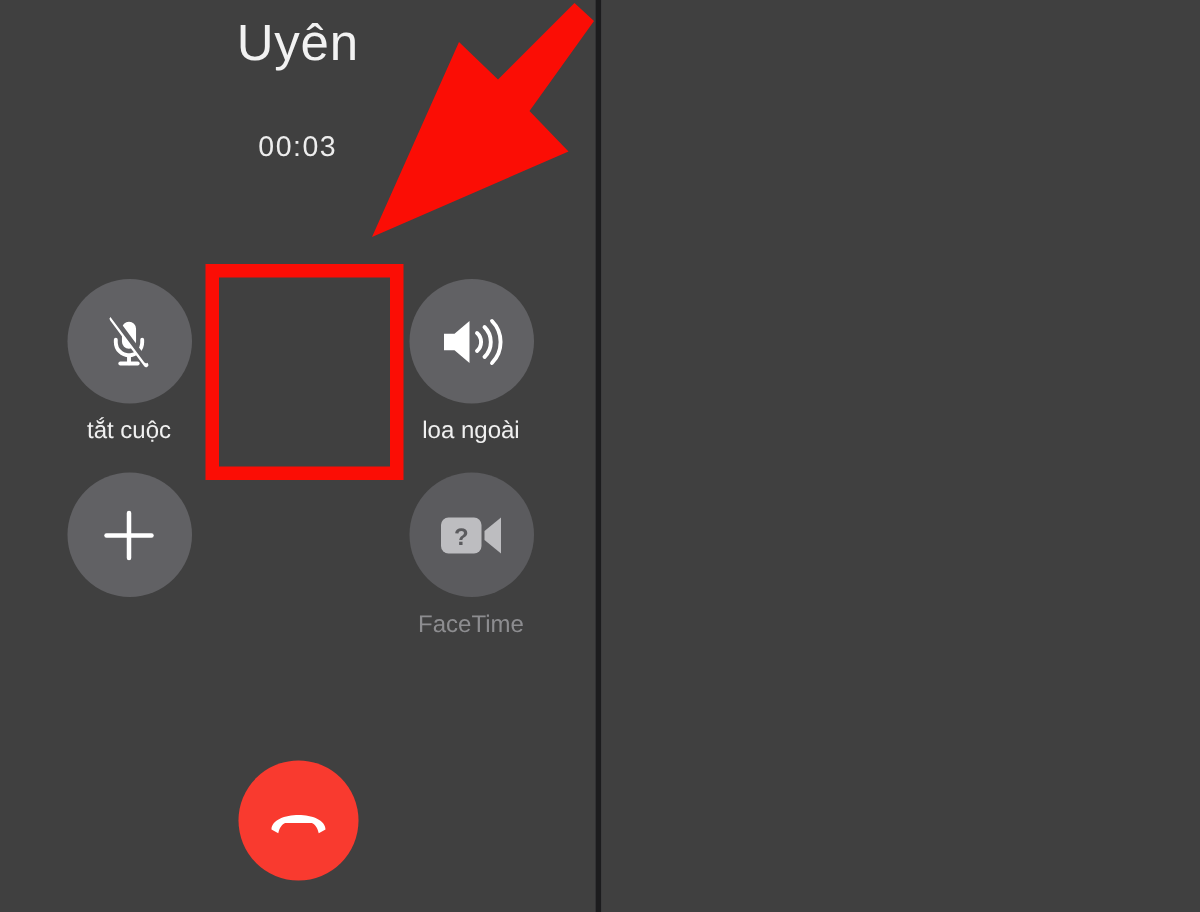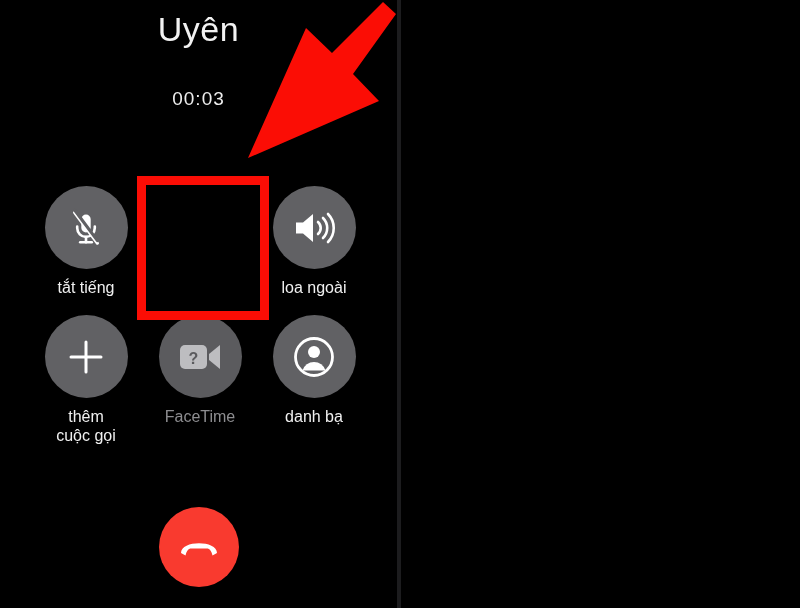--- a/index.html
+++ b/index.html
@@ -20,21 +20,21 @@
     height: 608px;
     background: #555558;
     overflow: hidden;
   }
 
   
   .panel {
     position: absolute;
     top: 0;
     height: 608px;
-    background: #000000;
+    background: #404040;
   }
   #panel-left  { left: 0;   width: 397px; }
   #panel-right { left: 401px; width: 399px; }
 
   #panel-divider {
     position: absolute;
     left: 397px;
     top: 0;
     width: 4px;
     height: 608px;
@@ -162,21 +162,21 @@
                   <path d="M20 7.5 a4.7 4.7 0 0 1 4.7 4.7 v8.6 a4.7 4.7 0 0 1 -4.7 4.7 a4.7 4.7 0 0 1 -4.7 -4.7 v-8.6 a4.7 4.7 0 0 1 4.7 -4.7 z" fill="#ffffff" stroke="none"></path>
                   <path d="M11.2 19.5 v1.6 a8.8 8.8 0 0 0 17.6 0 v-1.6"></path>
                   <path d="M20 30 v5.2"></path>
                   <path d="M14.2 35.3 h11.6"></path>
                   <path d="M8.6 5.6 L31.4 36.2" stroke-width="3.1"></path>
                 </g>
                 <path d="M8.6 3.0 L31.4 33.6" stroke="#616164" stroke-width="3.1" stroke-linecap="round"></path>
               </svg>
             </span>
           </div>
-          <div class="action-label">tắt tiếng</div>
+          <div class="action-label">tắt cuộc</div>
         </div>
 
 
         <div class="action-cell">
           <div class="action-circle">
             <span>
               <svg width="44" height="38" viewBox="0 0 44 38">
                 <path d="M4 13.5 h7 L21 5 v28 L11 24.5 H4 z" fill="#ffffff"></path>
                 <g fill="none" stroke="#ffffff" stroke-width="2.6" stroke-linecap="round">
                   <path d="M26 13 a8 8 0 0 1 0 12"></path>
@@ -197,49 +197,35 @@
           <div class="action-circle">
             <span>
               <svg width="40" height="40" viewBox="0 0 40 40">
                 <g stroke="#ffffff" stroke-width="3" stroke-linecap="round">
                   <path d="M20 5 v30"></path>
                   <path d="M5 20 h30"></path>
                 </g>
               </svg>
             </span>
           </div>
-          <div class="action-label">thêm
-cuộc gọi</div>
         </div>
 
         <div class="action-cell">
           <div class="action-circle dim">
             <span>
               <svg width="44" height="32" viewBox="0 0 44 32">
                 <rect x="2" y="4" width="27" height="24" rx="5" fill="#bdbdc0"></rect>
                 <path d="M31 13 L42 4 v24 L31 19 z" fill="#bdbdc0"></path>
                 <text x="15.5" y="22.5" text-anchor="middle" font-family="Liberation Sans, sans-serif" font-size="16" font-weight="bold" fill="#5b5b5e">?</text>
               </svg>
             </span>
           </div>
           <div class="action-label dim">FaceTime</div>
         </div>
 
-        <div class="action-cell">
-          <div class="action-circle">
-            <span>
-              <svg width="42" height="42" viewBox="0 0 42 42">
-                <circle cx="21" cy="21" r="18.5" fill="none" stroke="#ffffff" stroke-width="2.8"></circle>
-                <circle cx="21" cy="16" r="6" fill="#ffffff"></circle>
-                <path d="M9.5 34.5 a12 12 0 0 1 23 0 z" fill="#ffffff"></path>
-              </svg>
-            </span>
-          </div>
-          <div class="action-label">danh bạ</div>
-        </div>
 
       </div>
     </div>
 
     <div id="end-call-left">
       <span>
         <svg width="46" height="26" viewBox="0 0 46 26">
           <path d="M5 19 C5 6, 41 6, 41 19 L36.5 21.5 C35.6 17.5 34 15.4 31.8 14.6 L14.2 14.6 C12 15.4 10.4 17.5 9.5 21.5 z" fill="#ffffff"></path>
         </svg>
       </span>

